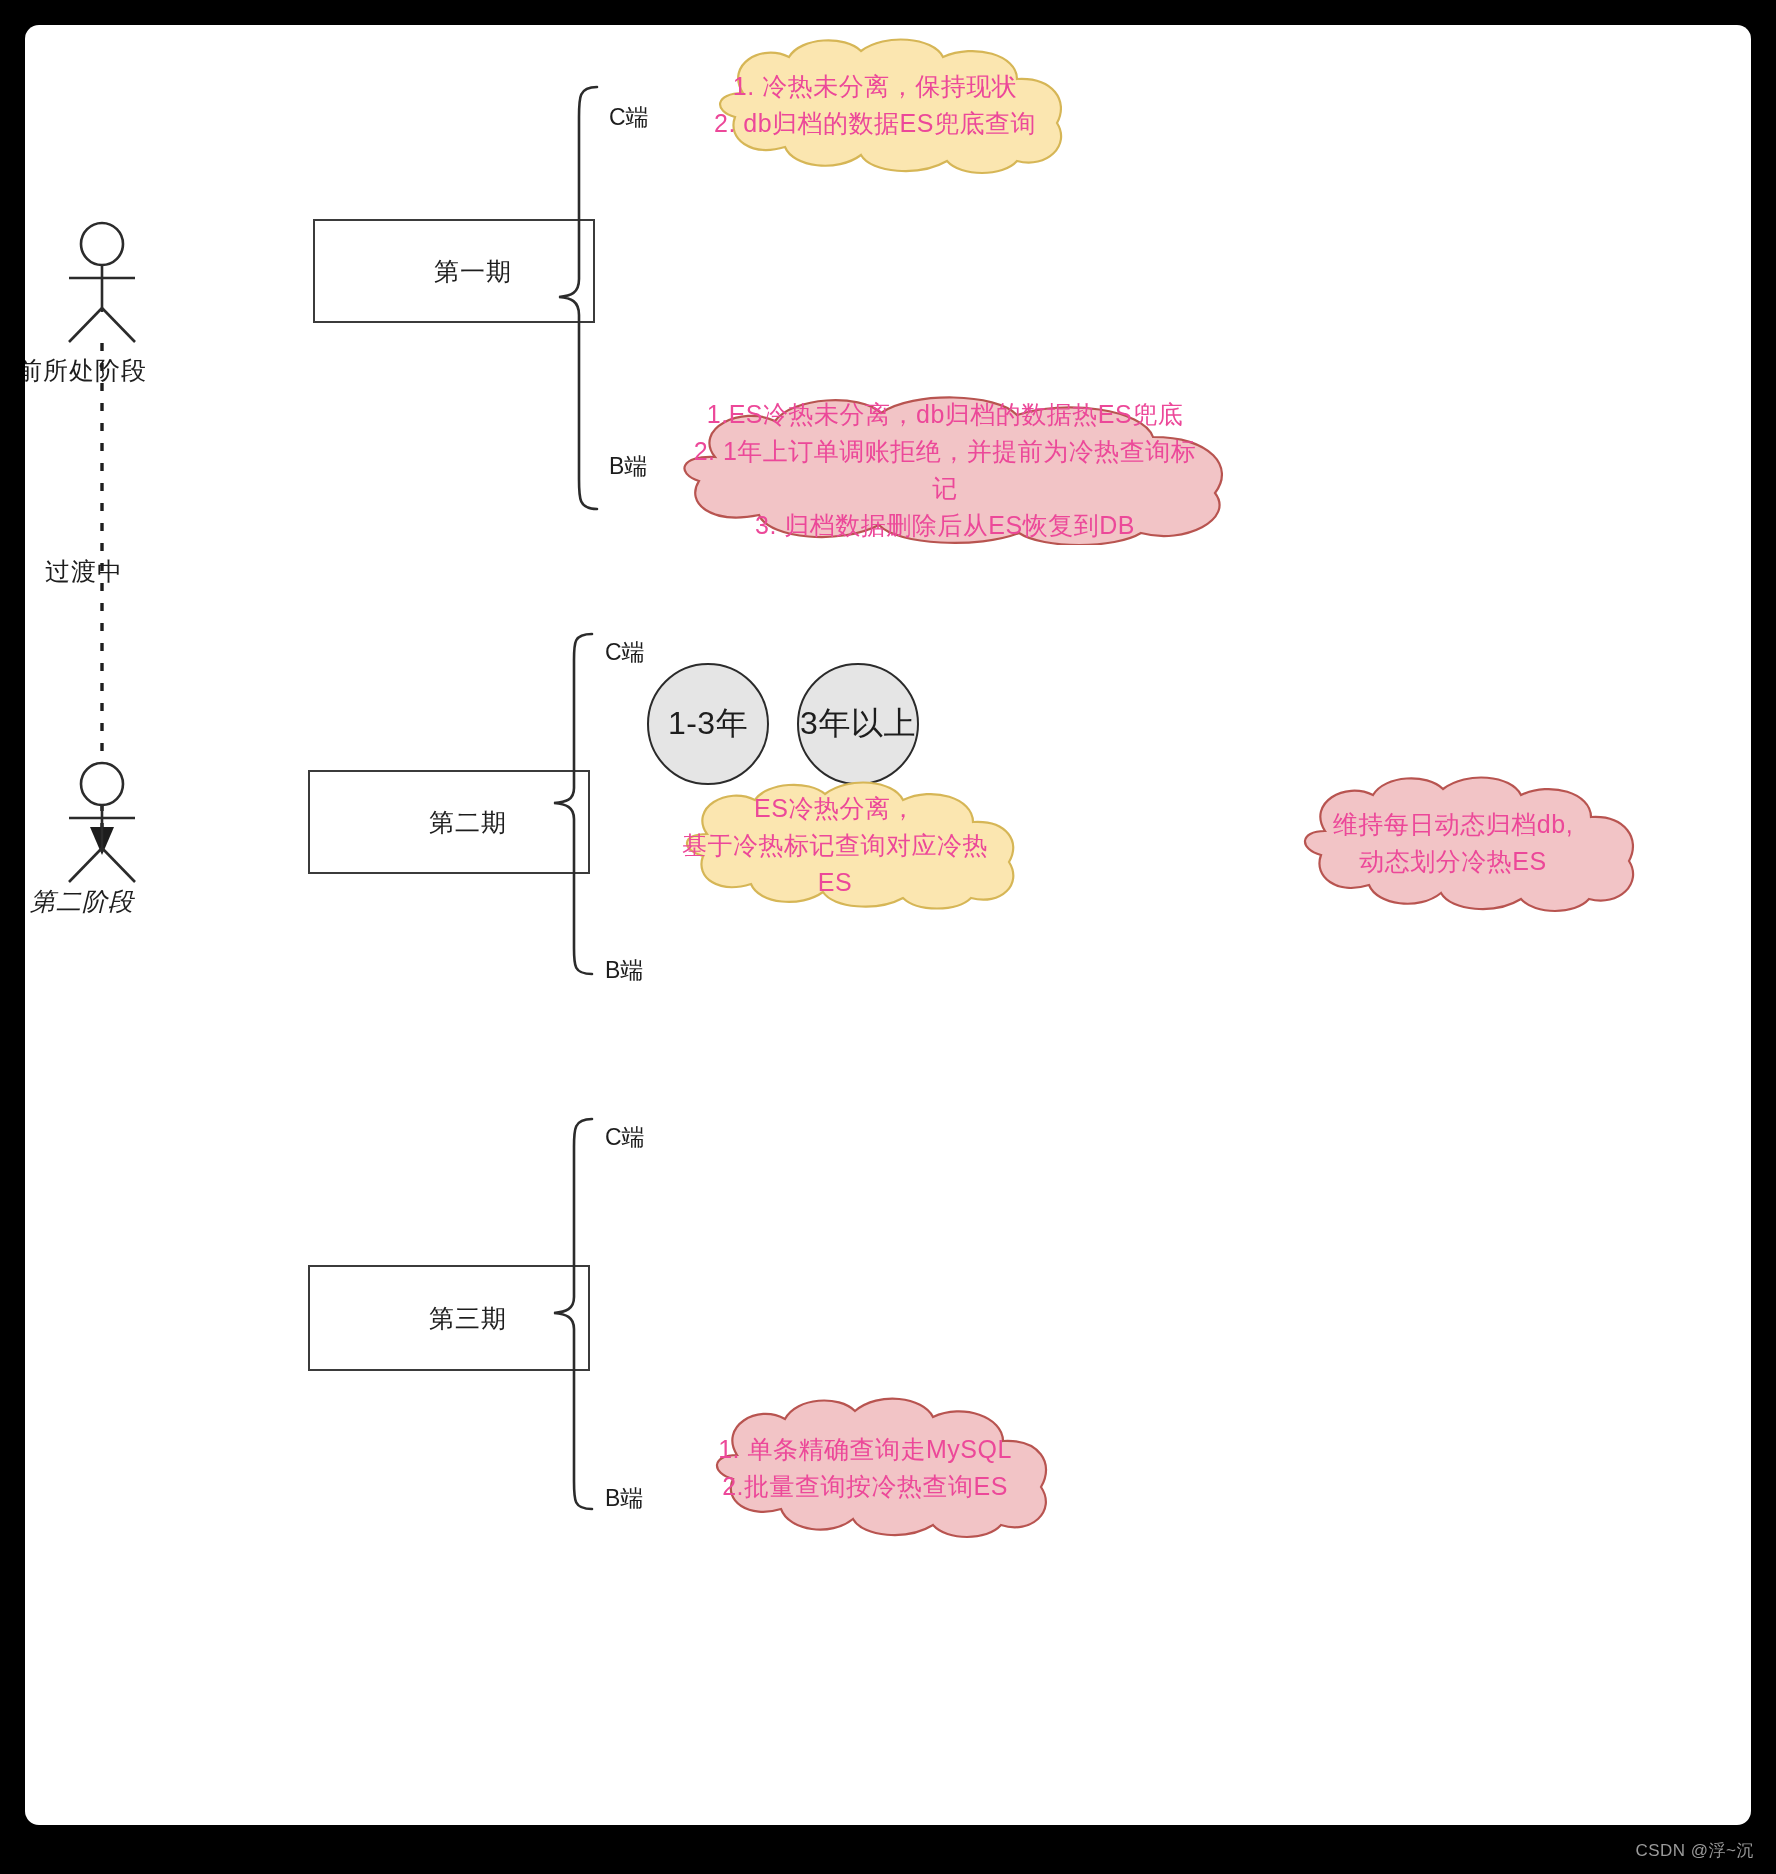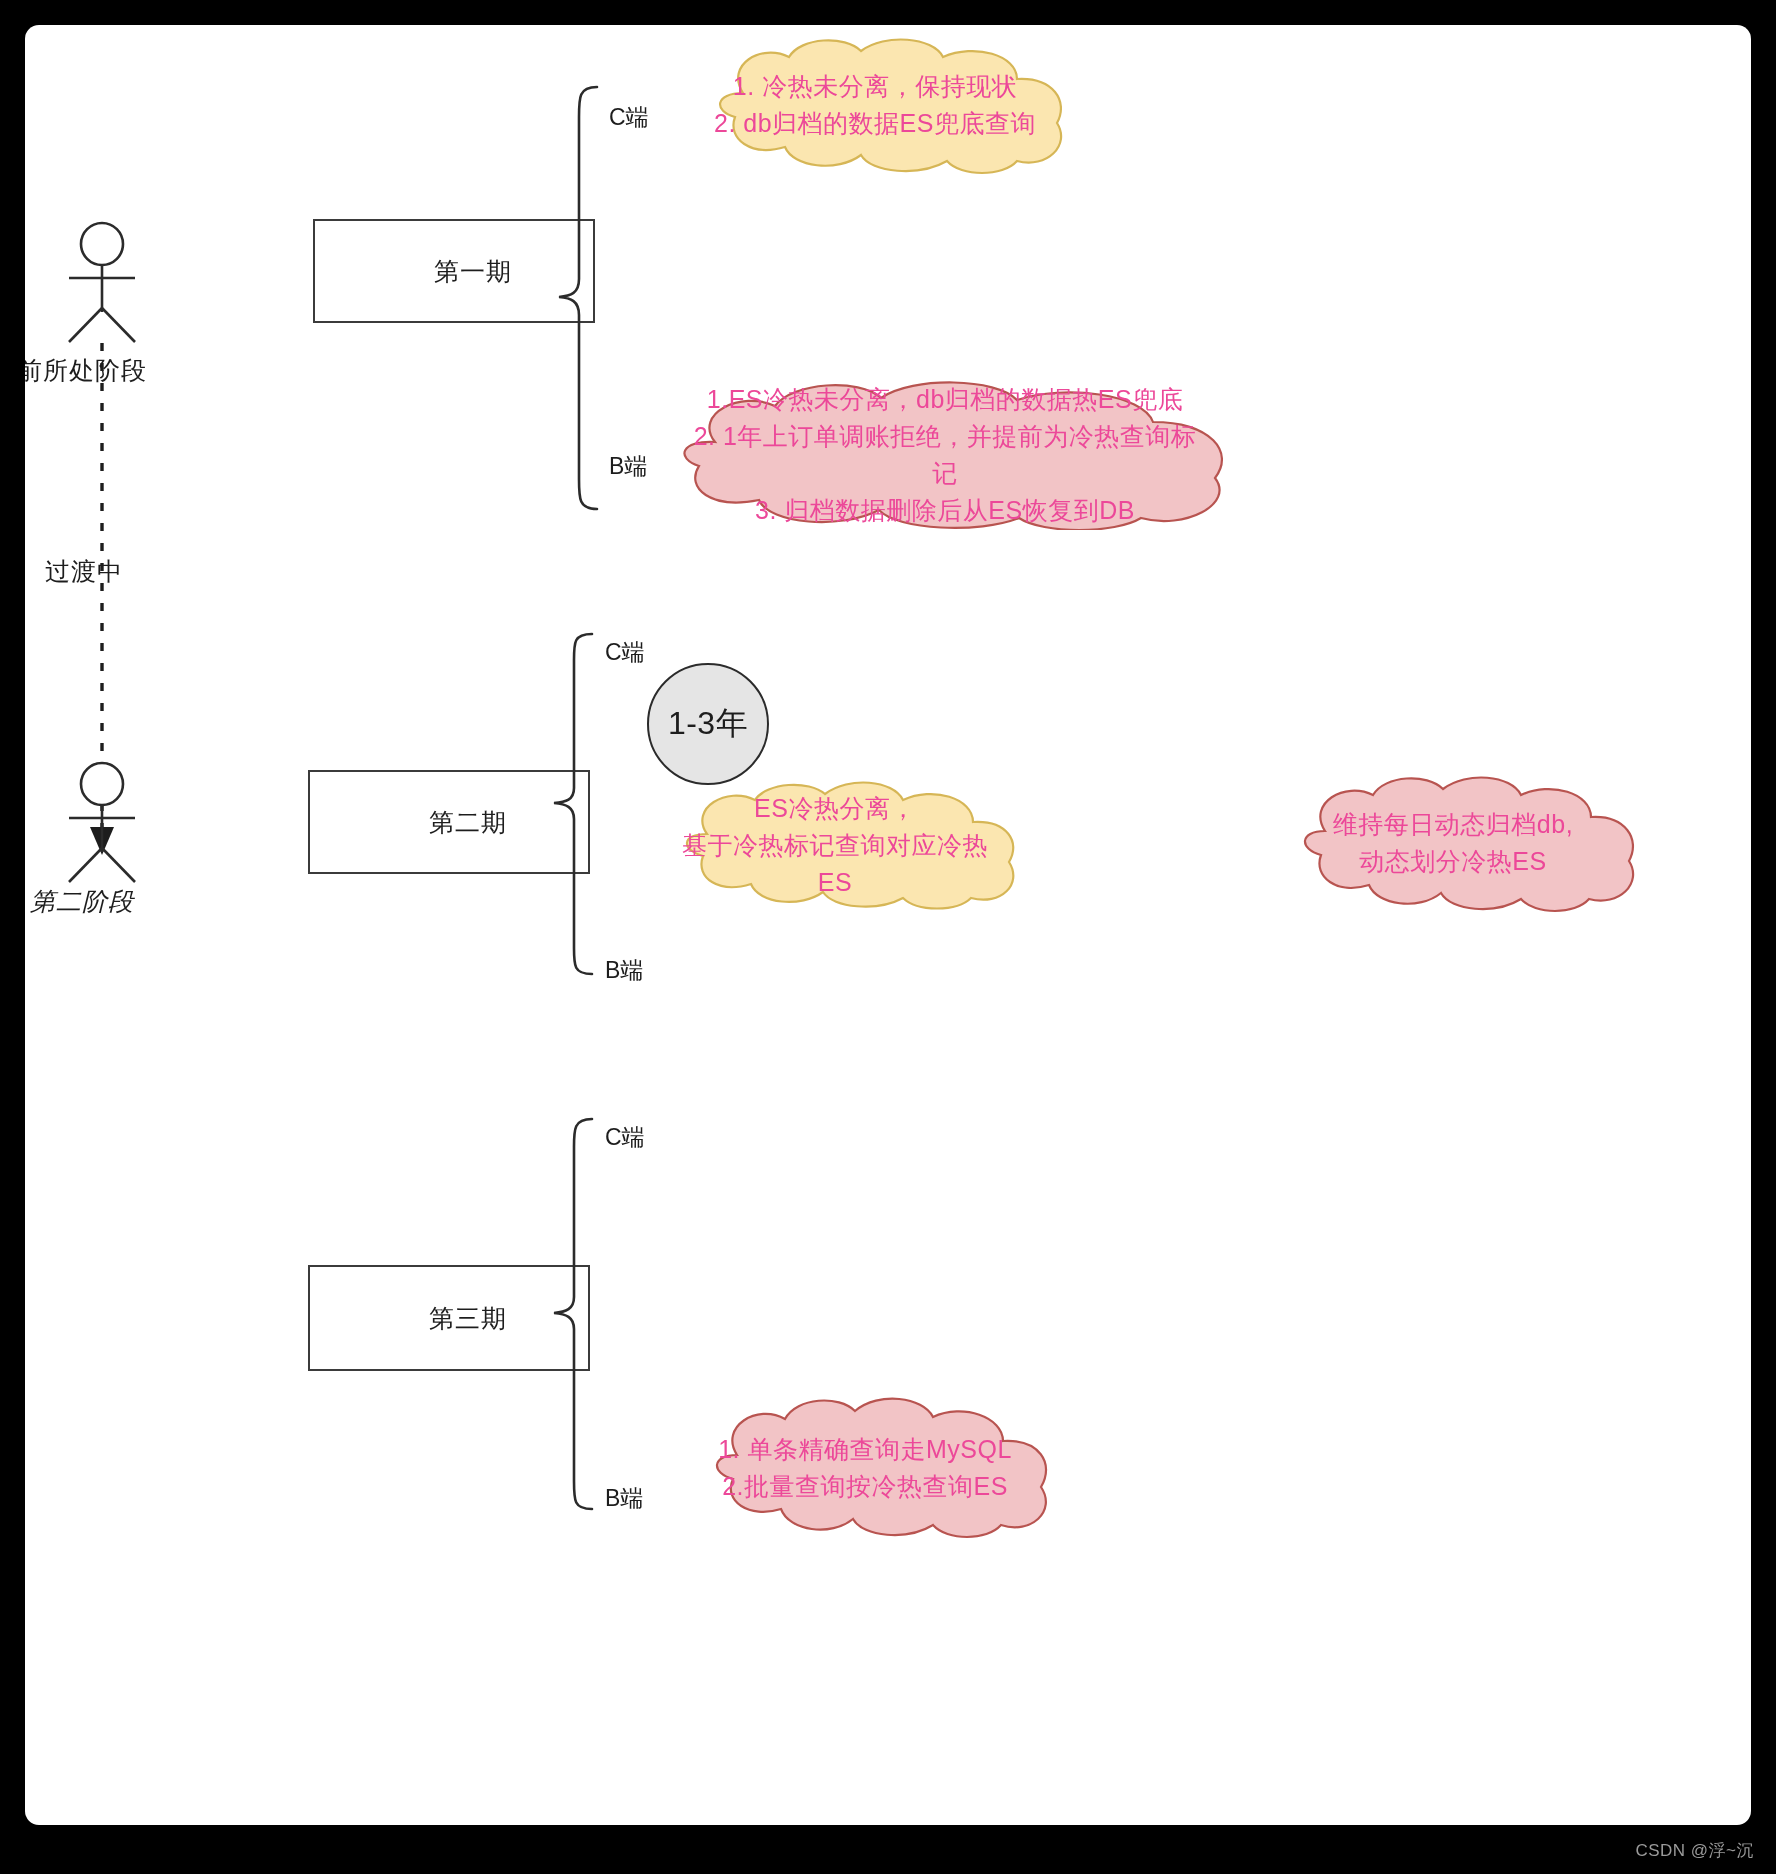--- a/index.html
+++ b/index.html
@@ -155,21 +155,21 @@
       <svg viewBox="0 0 420 140" preserveAspectRatio="none" aria-hidden="true">
         <path d="M78 58 C 60 30, 96 8, 124 22 C 136 2, 180 0, 196 16 C 220 -2, 268 2, 278 22
                  C 310 8, 352 20, 352 44 C 388 42, 404 66, 392 88 C 406 110, 382 134, 352 126
                  C 338 142, 296 142, 282 126 C 254 142, 206 138, 196 120 C 172 138, 128 132, 120 112
                  C 86 122, 62 104, 70 82 C 48 76, 50 58, 78 58 Z"></path>
       </svg>
       <div class="cloud-text">1. 冷热未分离，保持现状
 2. db归档的数据ES兜底查询</div>
     </div>
 
-    <div class="cloud red" style="left:620px; top:355px; width:600px; height:150px;">
+    <div class="cloud red" style="left:620px; top:370px; width:600px; height:150px;">
       <svg viewBox="0 0 600 150" preserveAspectRatio="none" aria-hidden="true">
         <path d="M70 62 C 48 34, 96 10, 130 26 C 148 2, 214 -2, 236 18 C 268 -4, 352 -2, 372 20
                  C 420 4, 498 14, 508 42 C 566 42, 590 72, 570 98 C 590 124, 540 150, 496 138
                  C 470 154, 398 154, 374 138 C 334 154, 252 150, 234 130 C 196 150, 124 144, 114 120
                  C 66 130, 40 108, 54 86 C 30 78, 36 60, 70 62 Z"></path>
       </svg>
       <div class="cloud-text">1.ES冷热未分离，db归档的数据热ES兜底
 2. 1年上订单调账拒绝，并提前为冷热查询标记
 3. 归档数据删除后从ES恢复到DB</div>
     </div>
@@ -179,20 +179,21 @@
     <div class="abs" style="left:525px; top:605px;">
       <svg width="46" height="348" viewBox="0 0 46 348" aria-hidden="true">
         <path d="M42 4 C 24 4, 24 12, 24 30 L 24 158 C 24 170, 16 172, 4 173 C 16 174, 24 177, 24 189 L 24 318 C 24 336, 24 344, 42 344" fill="none" stroke="#2b2b2b" stroke-width="2.6" stroke-linecap="round"></path>
       </svg>
     </div>
 
     <div class="label" style="left:580px; top:613px;">C端</div>
     <div class="label" style="left:580px; top:931px;">B端</div>
 
     <div class="circle" style="left:622px; top:638px; width:118px; height:118px;">1-3年</div>
+    <div class="circle" style="left:772px; top:638px; width:118px; height:118px;">3年以上</div>
 
     <div class="cloud red" style="left:1228px; top:748px; width:400px; height:140px;">
       <svg viewBox="0 0 400 140" preserveAspectRatio="none" aria-hidden="true">
         <path d="M72 58 C 54 30, 92 8, 120 22 C 132 2, 174 0, 190 16 C 214 -2, 258 2, 268 22
                  C 298 8, 338 20, 338 44 C 372 42, 388 66, 376 88 C 390 110, 366 134, 336 126
                  C 322 142, 282 142, 268 126 C 242 142, 198 138, 188 120 C 166 138, 124 132, 116 112
                  C 84 122, 60 104, 68 82 C 46 76, 46 58, 72 58 Z"></path>
       </svg>
       <div class="cloud-text">维持每日动态归档db,
 动态划分冷热ES</div>

